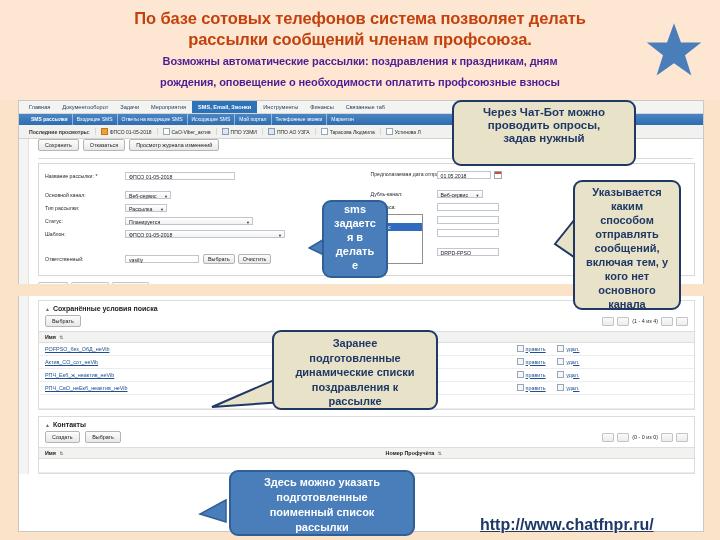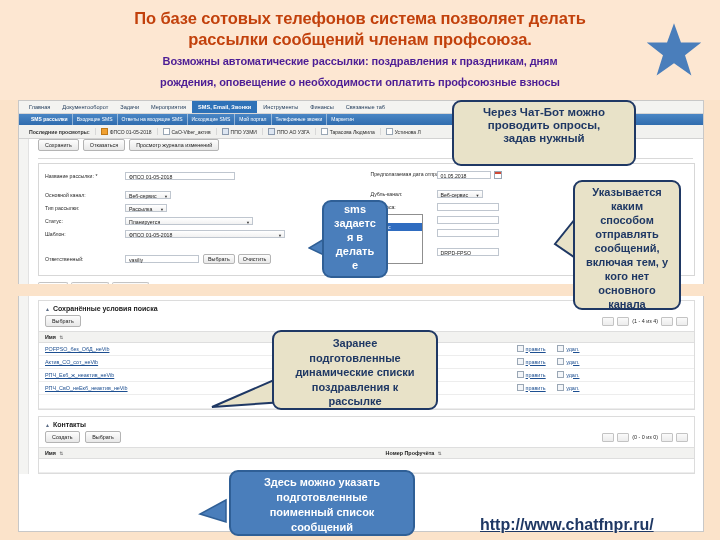--- a/index.html
+++ b/index.html
@@ -554,17 +554,17 @@
 </div>
 
 <div class="callout" style="left:222px;top:470px;padding-left:7px;">
   <svg style="position:absolute;left:-24px;top:28px;" width="30" height="30" viewBox="0 0 30 30">
     <polygon points="28,2 2,16 28,24" fill="#4a7ebb" stroke="#2f5f96" stroke-width="1.5"></polygon>
   </svg>
   <div class="co-box co-blue" style="width:186px;height:66px;padding-top:3px;font-size:11px;line-height:15px;position:relative;z-index:2;">
     <div>Здесь можно указать</div>
     <div>подготовленные</div>
     <div>поименный список</div>
-    <div>сообщений</div>
+    <div>рассылки</div>
   </div>
 </div>
 
 <a id="url" href="#">http://www.chatfnpr.ru/</a>
 
 </body></html>

